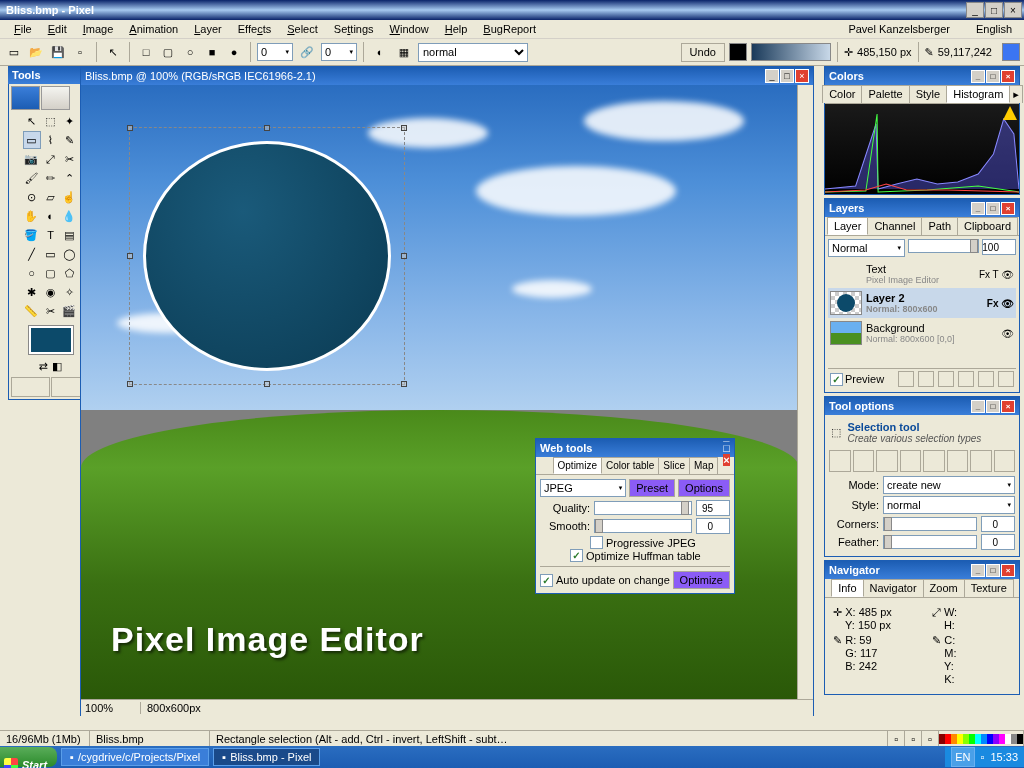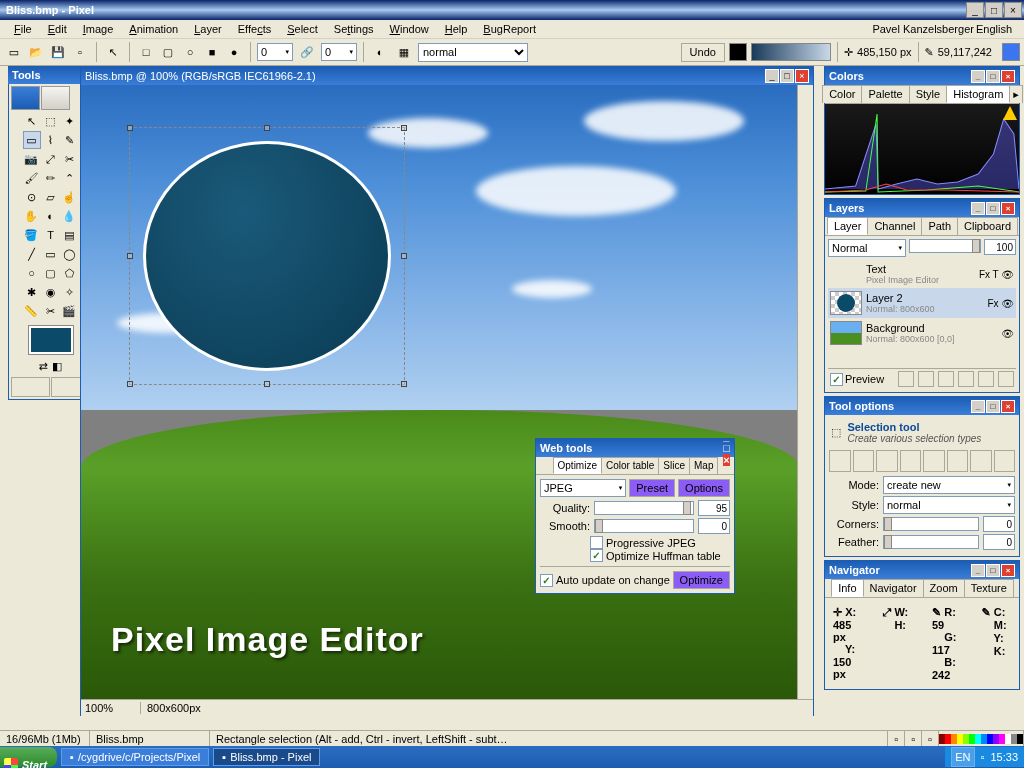--- a/index.html
+++ b/index.html
@@ -9,21 +9,21 @@
 .titlebar { height: 20px; background: linear-gradient(#0a246a, #a6caf0 50%, #0a246a); display: flex; align-items: center; padding: 0 2px; color: white; justify-content: space-between; }
 .titlebar .title { padding-left: 4px; font-weight: bold; }
 .titlebar .winbtns { display: flex; gap: 1px; }
 .titlebar .winbtn { width: 18px; height: 16px; background: #d4d0c8; border: 1px solid #888; display: flex; align-items: center; justify-content: center; color: black; font-size: 10px; }
 
 
 .menubar { height: 19px; background: #ece9d8; display: flex; align-items: center; padding: 0 6px; justify-content: space-between; border-bottom: 1px solid #d4d0c8; }
 .menubar .menus { display: flex; gap: 0; }
 .menubar .menu-item { padding: 2px 8px; cursor: default; }
 .menubar .menu-item u { text-decoration: underline; }
-.menubar .right { display: flex; gap: 2px; padding-right: 6px; }
+.menubar .right { display: flex; gap: 26px; padding-right: 6px; }
 
 
 .toolbar { height: 27px; background: #ece9d8; border-bottom: 1px solid #aca899; display: flex; align-items: center; padding: 0 4px; gap: 4px; }
 .toolbar .tb-group { display: flex; gap: 2px; align-items: center; }
 .toolbar .tb-btn { width: 20px; height: 20px; border: 1px solid #ece9d8; display: flex; align-items: center; justify-content: center; }
 .toolbar .tb-sep { width: 1px; height: 20px; background: #aca899; margin: 0 2px; }
 .toolbar .tb-num { width: 36px; height: 18px; border: 1px solid #7f9db9; background: white; display: flex; align-items: center; padding: 0 3px; justify-content: space-between; }
 .toolbar select { height: 19px; border: 1px solid #7f9db9; background: white; font-size: 11px; }
 .toolbar .undo-btn { height: 19px; padding: 0 8px; border: 1px solid #aca899; background: #ece9d8; }
 .toolbar .swatch { width: 18px; height: 18px; border: 1px solid #888; }
@@ -73,58 +73,58 @@
 .rpanel .panel-titlebar .pwbtn { width: 14px; height: 13px; background: #d4d0c8; border: 1px solid #fff; font-size:8px; display:flex; align-items:center; justify-content:center; color:black;}
 .tabs { display: flex; background: #ece9d8; border-bottom: 1px solid #aca899; justify-content: center; }
 .tab { padding: 2px 6px; border: 1px solid #aca899; border-bottom: none; background: #ece9d8; font-size: 11px; margin-right: -1px; cursor: default; }
 .tab.active { background: white; border-bottom: 1px solid white; position: relative; z-index: 1; }
 .rpanel-body { background: #ece9d8; padding: 4px; }
 
 .histogram-area { width: 100%; height: 90px; background: linear-gradient(#1a1a1a, #000); position: relative; }
 .histo-warn { position: absolute; right: 2px; top: 2px; width: 14px; height: 14px; background: #ffcc00; clip-path: polygon(50% 0, 100% 100%, 0 100%); }
 
 .layer-row { display: flex; align-items: center; padding: 3px 2px; gap: 4px; }
-.layer-row.sel { background: #c8d8ea; }
+.layer-row.sel { background: #c8d8ea; font-weight: bold; }
 .layer-thumb { width: 32px; height: 24px; border: 1px solid #888; background: white; flex-shrink: 0; }
 .layer-thumb.checker { background: repeating-conic-gradient(#ccc 0 25%, white 0 50%) 0 0/8px 8px; display:flex; align-items:center; justify-content:center;}
 .layer-thumb.checker::after { content:''; width:18px; height:18px; background:#0c4a6a; border-radius:50%; }
 .layer-thumb.bliss { background: linear-gradient(#6ab0f0 50%, #4a9020 50%); }
 .layer-info { flex: 1; font-size: 10px; }
 .layer-name { font-size: 11px; }
 .layer-meta { color: #888; font-size: 9px; }
 .layer-icons { display: flex; gap: 2px; font-size: 10px; }
 .layer-toolbar { display: flex; align-items: center; gap: 4px; padding: 2px; border-top: 1px solid #aca899; }
 .layer-toolbar .chk { display: flex; align-items: center; gap: 2px; font-size: 10px; }
 .layer-toolbar .mini-btn { width: 16px; height: 16px; border: 1px solid #aca899; }
 
 .slider-row { display: flex; align-items: center; gap: 4px; margin: 2px 0; font-size: 11px; }
 .slider-row .lbl { width: 50px; text-align: right; }
 .slider-track { flex: 1; height: 14px; border: 1px solid #7f9db9; background: white; position: relative; }
 .slider-thumb { position: absolute; top: -1px; width: 8px; height: 14px; background: #d4d0c8; border: 1px solid #888; }
-.num-field { width: 32px; height: 16px; border: 1px solid #7f9db9; background: white; text-align: right; padding: 0 2px; font-size: 10px; display:flex; align-items:center; justify-content:flex-end;}
+.num-field { width: 32px; height: 16px; border: 1px solid #7f9db9; background: white; text-align: right; padding: 0 16px; font-size: 10px; display:flex; align-items:center; justify-content:flex-end;}
 .sel-field { flex: 1; height: 18px; border: 1px solid #7f9db9; background: white; padding: 0 3px; font-size: 11px; display:flex; align-items:center; justify-content: space-between;}
 
 .opt-header { display: flex; align-items: center; gap: 6px; padding: 2px; }
 .opt-header .t { font-weight: bold; color: #0a4a9a; }
 .opt-header .sub { font-size: 10px; font-style: italic; color: #555; }
 .opt-icons-row { display: flex; gap: 2px; }
 .opt-icon-btn { width: 22px; height: 22px; border: 1px solid #aca899; background: #ece9d8; }
 
 
 .webtools { position: absolute; left: 535px; top: 372px; width: 200px; border: 1px solid #1c5db3; z-index: 10; }
 .webtools .tabs .tab { font-size: 10px; padding: 2px 4px; }
 .webtools-body { background: #ece9d8; padding: 4px; }
 .wt-row { display: flex; gap: 3px; margin-bottom: 3px; align-items: center; }
 .wt-btn { height: 18px; padding: 0 6px; border: 1px solid #aca899; background: #8b5cf6; font-size: 11px; }
 .wt-check { display: flex; align-items: center; gap: 3px; font-size: 11px; }
 .checkbox { width: 13px; height: 13px; border: 1px solid #7f9db9; background: white; display:flex; align-items:center; justify-content:center; }
 .checkbox.checked::after { content: '✓'; color: #2a7a2a; font-size: 10px; font-weight: bold; }
 
 
-.info-grid { display: grid; grid-template-columns: 1fr 1fr 1fr 1fr; gap: 2px 20px; padding: 4px; font-size: 10px; font-weight: bold; }
+.info-grid { display: grid; grid-template-columns: 1fr 1fr; gap: 2px 20px; padding: 4px; font-size: 10px; }
 
 
 .app-statusbar { position: absolute; bottom: 22px; left: 0; right: 0; height: 16px; background: #ece9d8; border-top: 1px solid #aca899; display: flex; font-size: 10px; align-items: center; }
 .app-statusbar .cell { padding: 0 6px; border-right: 1px solid #aca899; height: 100%; display: flex; align-items: center; }
 .color-ramp { display: flex; height: 10px; }
 .color-ramp div { width: 6px; height: 100%; }
 
 .taskbar { position: absolute; bottom: 0; left: 0; right: 0; height: 22px; background: linear-gradient(#2a6dc0, #1c5db3); display: flex; align-items: center; }
 .start-btn { height: 20px; padding: 16px 10px 0 4px; background: linear-gradient(#5aad5a, #2a8a2a); color: white; font-weight: bold; font-style: italic; display: flex; align-items: center; gap: 4px; border-radius: 0 8px 8px 0; }
 .task-item { height: 18px; padding: 0 8px; background: #3a7ed9; border: 1px solid #5a9ee9; margin-left: 4px; color: white; display: flex; align-items: center; gap: 4px; font-size: 11px; }
@@ -530,21 +530,21 @@
           <span class="lbl">Smooth:</span>
       <div class="slider-track">
             <div class="slider-thumb" style="left:0;"></div>
           </div>
       <div class="num-field">0</div>
         </div>
     <div class="wt-check" style="margin-left:50px;">
           <span class="checkbox"></span>
           <span>Progressive JPEG</span>
         </div>
-    <div class="wt-check" style="margin-left:50px; margin-bottom:4px;">
+    <div class="wt-check" style="margin-left:30px; margin-bottom:4px;">
           <span class="checkbox checked"></span>
           <span>Optimize Huffman table</span>
         </div>
     <div style="border-top:1px solid #aca899; padding-top:4px; display:flex; align-items:center; justify-content:space-between;">
       <div class="wt-check">
             <span class="checkbox checked"></span>
             <span>Auto update on change</span>
           </div>
       <button class="wt-btn">Optimize</button>
     </div>

